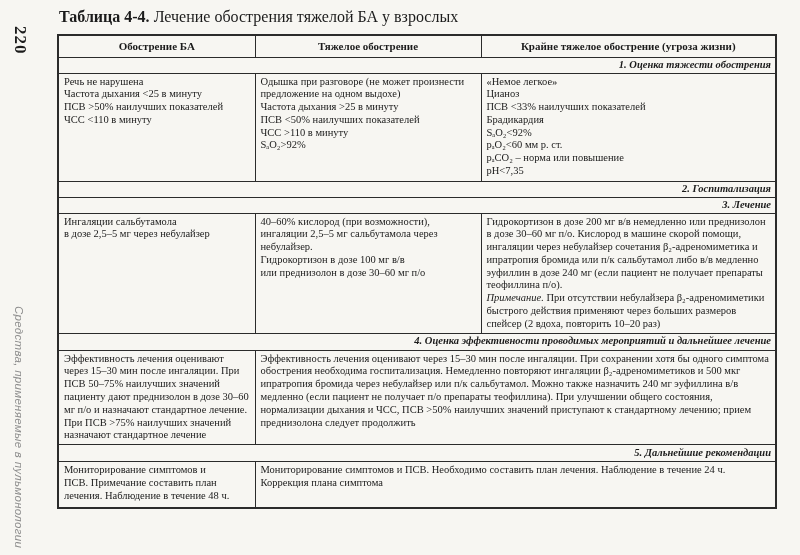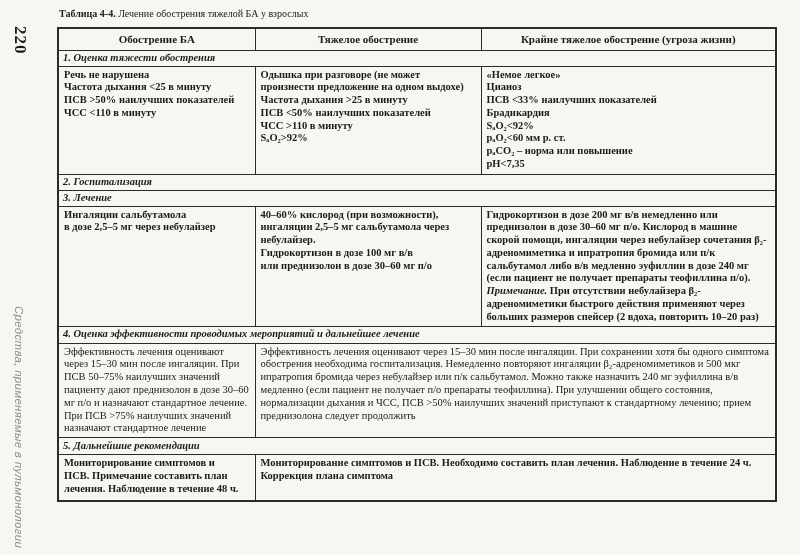--- a/index.html
+++ b/index.html
@@ -13,38 +13,38 @@
     writing-mode:vertical-rl;
     font-weight:bold;font-size:17px;letter-spacing:1px;
   }
   .sidebar-label{
     position:absolute;left:13px;top:306px;height:249px;overflow:hidden;
     writing-mode:vertical-rl;white-space:nowrap;
     font-family:"Liberation Sans","DejaVu Sans",sans-serif;
     font-style:italic;font-size:11.5px;color:#8d8d8d;letter-spacing:.3px;
   }
   .content{position:absolute;left:57px;top:8px;width:718px;}
-  .table-title{font-size:10px;margin:0 0 8px 2px;}
+  .table-title{font-size:16px;margin:0 0 8px 2px;}
   .table-title .tl{font-weight:bold;}
   table.main{
     border-collapse:collapse;table-layout:fixed;width:718px;
     border:2px solid #2b2b2b;
   }
   td,th{
     border:1px solid #2b2b2b;vertical-align:top;
     padding:2px 5px;font-size:10.5px;line-height:1.22;
     overflow:hidden;
   }
   th{font-weight:bold;text-align:center;vertical-align:middle;font-size:11px;padding:3px 4px;}
   tr.band td{
-    text-align:left;font-weight:bold;font-style:italic;
+    text-align:right;font-weight:bold;font-style:italic;
     padding:1px 4px;font-size:10.5px;vertical-align:middle;
   }
   .note-lead,.fn-lead{font-style:italic;}
-  .para{margin:0;font-weight:bold;}
+  .para{margin:0;}
 </style>
 </head>
 <body>
 
 <div class="page-number">220</div>
 <div class="sidebar-label">Средства, применяемые в пульмонологии</div>
 
 <div class="content">
   <div class="table-title">
     <span class="tl">Таблица 4-4.</span><span> Лечение обострения тяжелой БА у взрослых</span>

